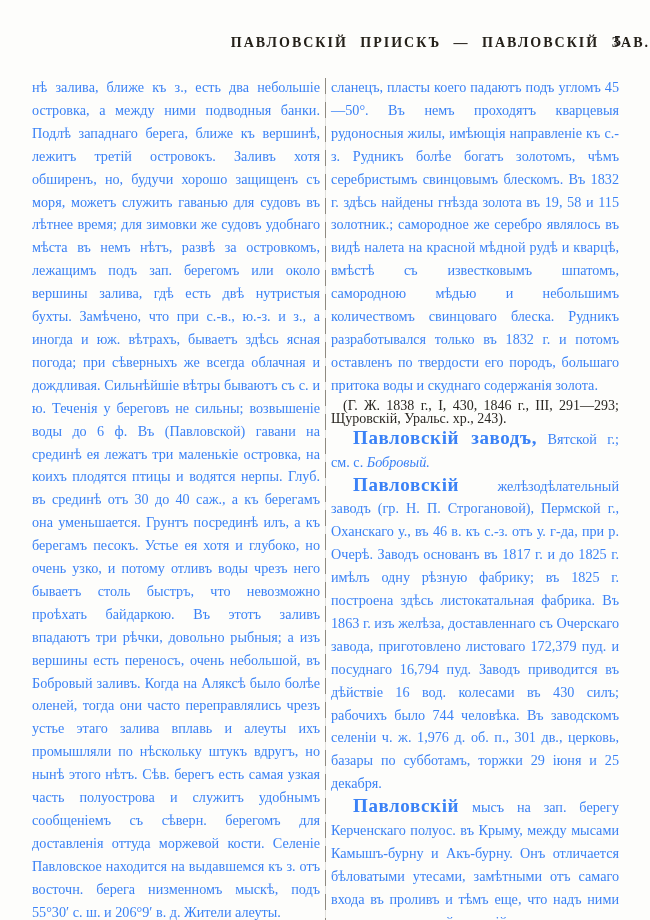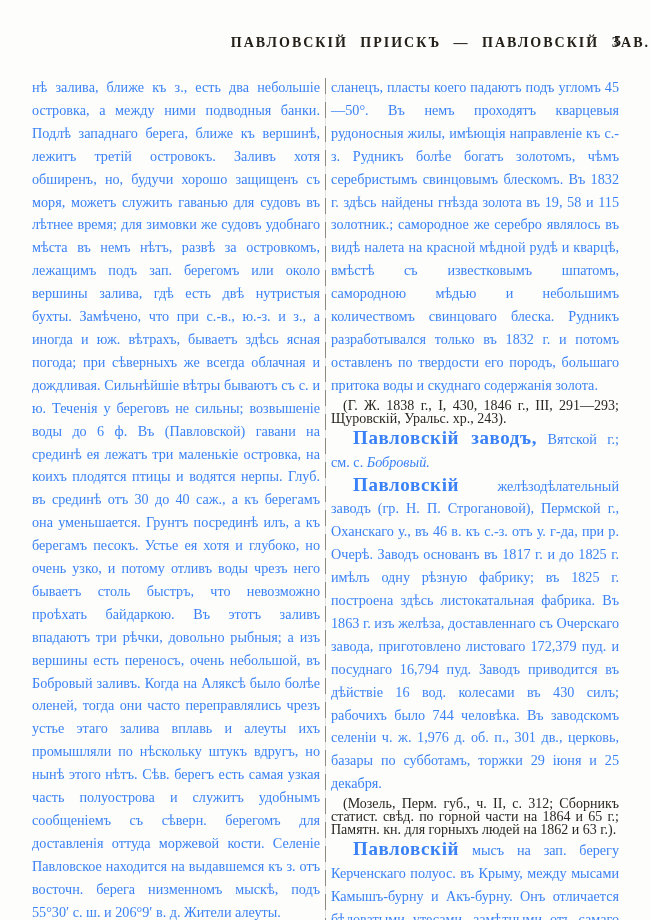--- a/index.html
+++ b/index.html
@@ -87,18 +87,17 @@
     <div class="col">
         <p class="para body"><span>нѣ залива, ближе къ з., есть два небольшіе островка, а между ними подводныя банки. Подлѣ западнаго берега, ближе къ вершинѣ, лежитъ третій островокъ. Заливъ хотя обширенъ, но, будучи хорошо защищенъ съ моря, можетъ служить гаванью для судовъ въ лѣтнее время; для зимовки же судовъ удобнаго мѣста въ немъ нѣтъ, развѣ за островкомъ, лежащимъ подъ зап. берегомъ или около вершины залива, гдѣ есть двѣ нутристыя бухты. Замѣчено, что при с.-в., ю.-з. и з., а иногда и юж. вѣтрахъ, бываетъ здѣсь ясная погода; при сѣверныхъ же всегда облачная и дождливая. Сильнѣйшіе вѣтры бываютъ съ с. и ю. Теченія у береговъ не сильны; возвышеніе воды до 6 ф. Въ (Павловской) гавани на срединѣ ея лежатъ три маленькіе островка, на коихъ плодятся птицы и водятся нерпы. Глуб. въ срединѣ отъ 30 до 40 саж., а къ берегамъ она уменьшается. Грунтъ посрединѣ илъ, а къ берегамъ песокъ. Устье ея хотя и глубоко, но очень узко, и потому отливъ воды чрезъ него бываетъ столь быстръ, что невозможно проѣхать байдаркою. Въ этотъ заливъ впадаютъ три рѣчки, довольно рыбныя; а изъ вершины есть переносъ, очень небольшой, въ Бобровый заливъ. Когда на Аляксѣ было болѣе оленей, тогда они часто переправлялись чрезъ устье этаго залива вплавь и алеуты ихъ промышляли по нѣскольку штукъ вдругъ, но нынѣ этого нѣтъ. Сѣв. берегъ есть самая узкая часть полуострова и служитъ удобнымъ сообщеніемъ съ сѣверн. берегомъ для доставленія оттуда моржевой кости. Селеніе Павловское находится на выдавшемся къ з. отъ восточн. берега низменномъ мыскѣ, подъ 55°30′ с. ш. и 206°9′ в. д. Жители алеуты.</span></p>
         <p class="para citation"><span>(Веніаминовъ, Записки, I, 222, 227 и 229; Тебѣньковъ, Гидр. замѣч. с. 91; Литке, пут. отд. морех., с. 281—282; Grewingk, въ Verh. d. Miner. Ges., 1848—49, p. 121, 133).</span></p>
       </div>
     <div class="col-divider"></div>
     <div class="col">
         <p class="para body"><span>сланецъ, пласты коего падаютъ подъ угломъ 45—50°. Въ немъ проходятъ кварцевыя рудоносныя жилы, имѣющія направленіе къ с.-з. Рудникъ болѣе богатъ золотомъ, чѣмъ серебристымъ свинцовымъ блескомъ. Въ 1832 г. здѣсь найдены гнѣзда золота въ 19, 58 и 115 золотник.; самородное же серебро являлось въ видѣ налета на красной мѣдной рудѣ и кварцѣ, вмѣстѣ съ известковымъ шпатомъ, самородною мѣдью и небольшимъ количествомъ свинцоваго блеска. Рудникъ разработывался только въ 1832 г. и потомъ оставленъ по твердости его породъ, большаго притока воды и скуднаго содержанія золота.</span></p>
         <p class="para citation"><span>(Г. Ж. 1838 г., I, 430, 1846 г., III, 291—293; Щуровскій, Уральс. хр., 243).</span></p>
         <p class="para entry"><span class="headword">Павловскій заводъ,</span><span> Вятской г.; см. с. </span><span class="italic">Бобровый.</span></p>
         <p class="para entry"><span class="headword">Павловскій</span><span> желѣзодѣлательный заводъ (гр. Н. П. Строгановой), Пермской г., Оханскаго у., въ 46 в. къ с.-з. отъ у. г-да, при р. Очерѣ. Заводъ основанъ въ 1817 г. и до 1825 г. имѣлъ одну рѣзную фабрику; въ 1825 г. построена здѣсь листокатальная фабрика. Въ 1863 г. изъ желѣза, доставленнаго съ Очерскаго завода, приготовлено листоваго 172,379 пуд. и посуднаго 16,794 пуд. Заводъ приводится въ дѣйствіе 16 вод. колесами въ 430 силъ; рабочихъ было 744 человѣка. Въ заводскомъ селеніи ч. ж. 1,976 д. об. п., 301 дв., церковь, базары по субботамъ, торжки 29 іюня и 25 декабря.</span></p>
-        <p class="para citation"><span>(Мозель, Перм. губ., ч. II, с. 312; Сборникъ статист. свѣд. по горной части на 1864 и 65 г.; Памятн. кн. для горныхъ людей на 1862 и 63 г.).</span></p>
         <p class="para entry"><span class="headword">Павловскій</span><span> мысъ на зап. берегу Керченскаго полуос. въ Крыму, между мысами Камышъ-бурну и Акъ-бурну. Онъ отличается бѣловатыми утесами, замѣтными отъ самаго входа въ проливъ и тѣмъ еще, что надъ ними возвышается самый высокій изъ видимыхъ съ моря кургановъ. Нѣсколько южнѣе Павловскаго м. видны въ саду строенія карантина, а близь оконечности небольшой домикъ.</span></p>
       </div>
   </div>
 
 </div>
 
 </body></html>

